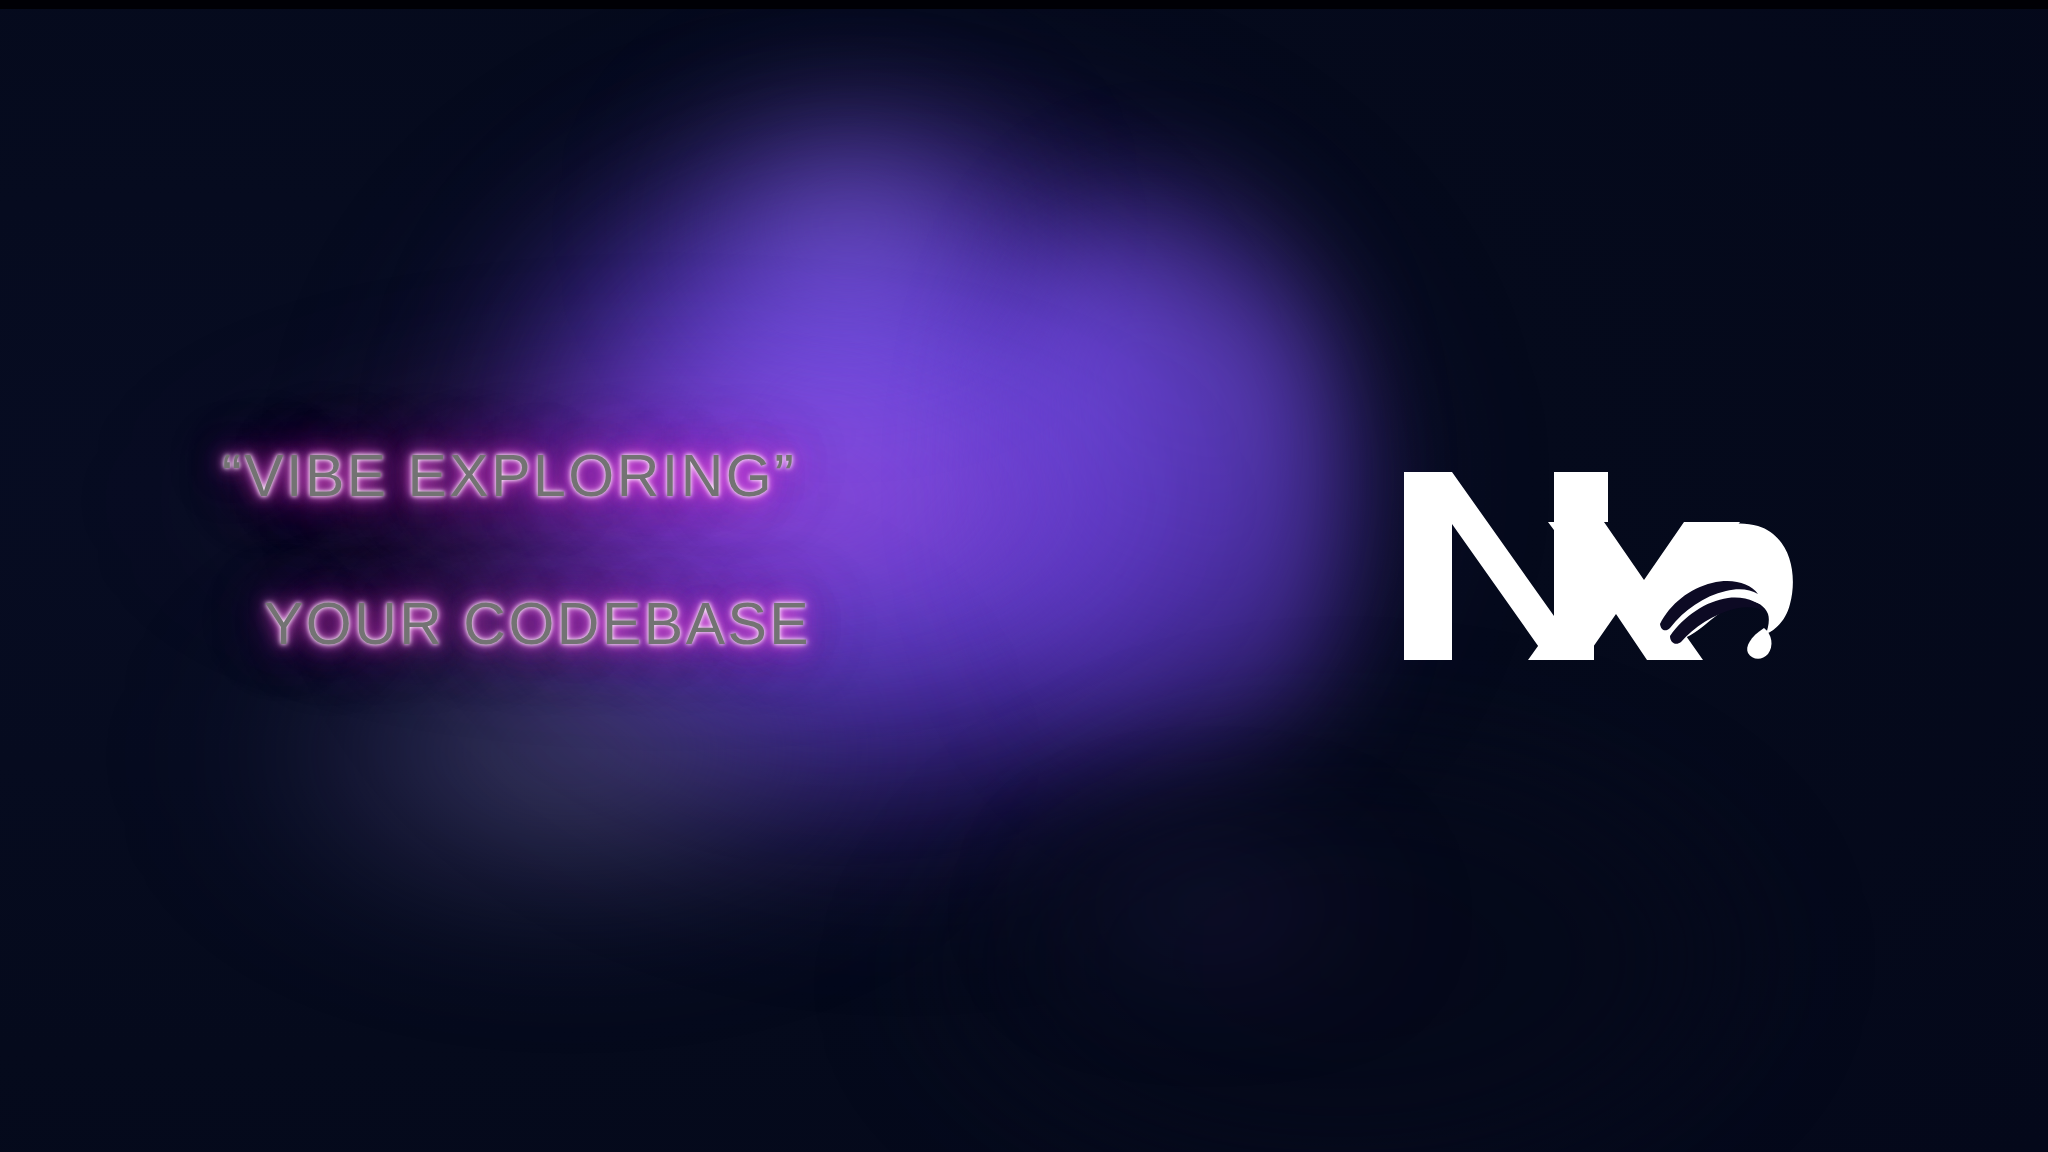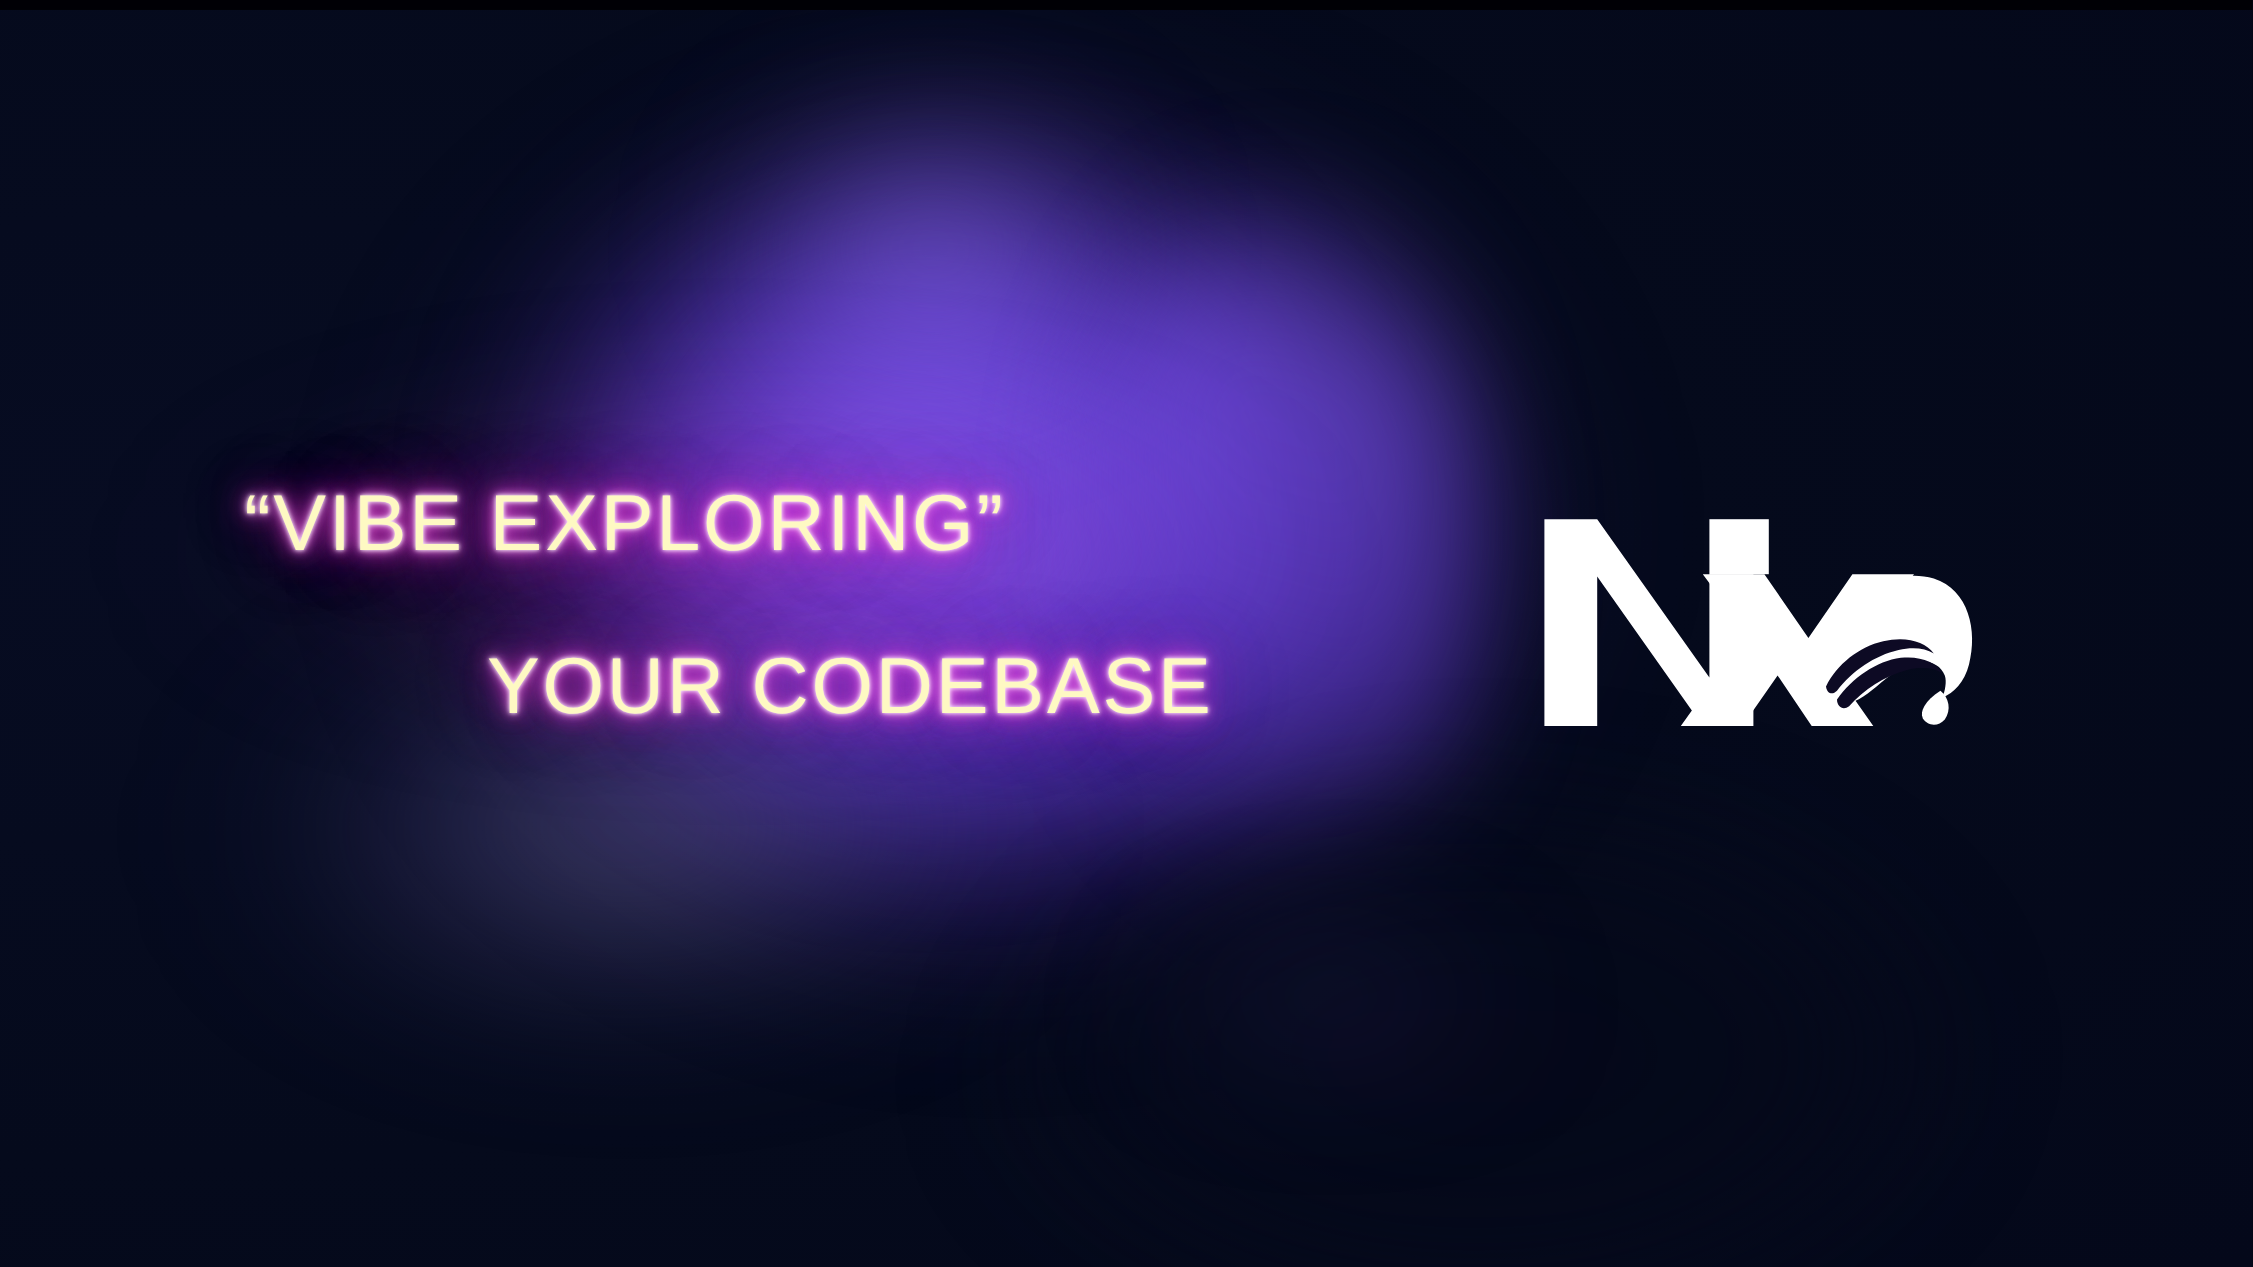--- a/index.html
+++ b/index.html
@@ -166,38 +166,37 @@
 
   
   .headline {
     position: absolute;
     left: 222px;
     top: 402px;
     z-index: 20;
     width: 1060px;
   }
   .neon-line {
-    color: #fef9c3;
-    font-size: 72px;
+    color: #737373;
+    font-size: 59px;
     line-height: 148px;
     letter-spacing: 2.5px;
     font-weight: 400;
     white-space: nowrap;
     text-shadow:
       0 0 4px #ffffff,
       0 0 9px rgba(255, 170, 250, 0.98),
       0 0 18px rgba(243, 70, 224, 0.95),
       0 0 34px rgba(226, 46, 208, 0.80),
       0 0 58px rgba(200, 34, 186, 0.58),
       0 0 92px rgba(170, 28, 160, 0.38),
       0 0 140px rgba(140, 24, 136, 0.22);
   }
   .neon-line.l2 {
     padding-left: 42px;
-    text-align: center;
   }
 
   
   .logo {
     position: absolute;
     left: 1398px;
     top: 428px;
     width: 400px;
     height: 272px;
     z-index: 25;

